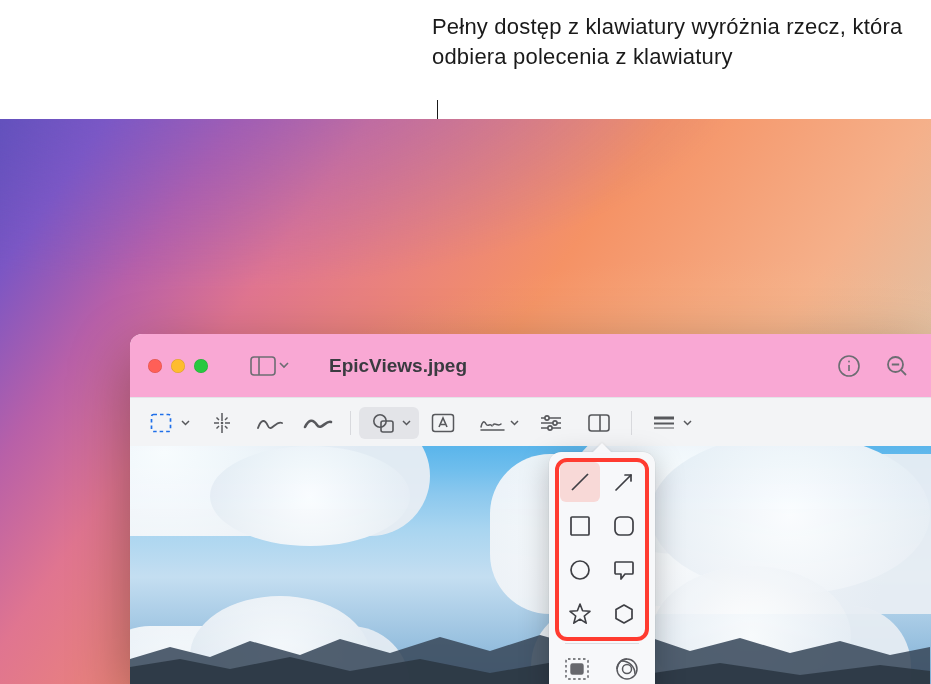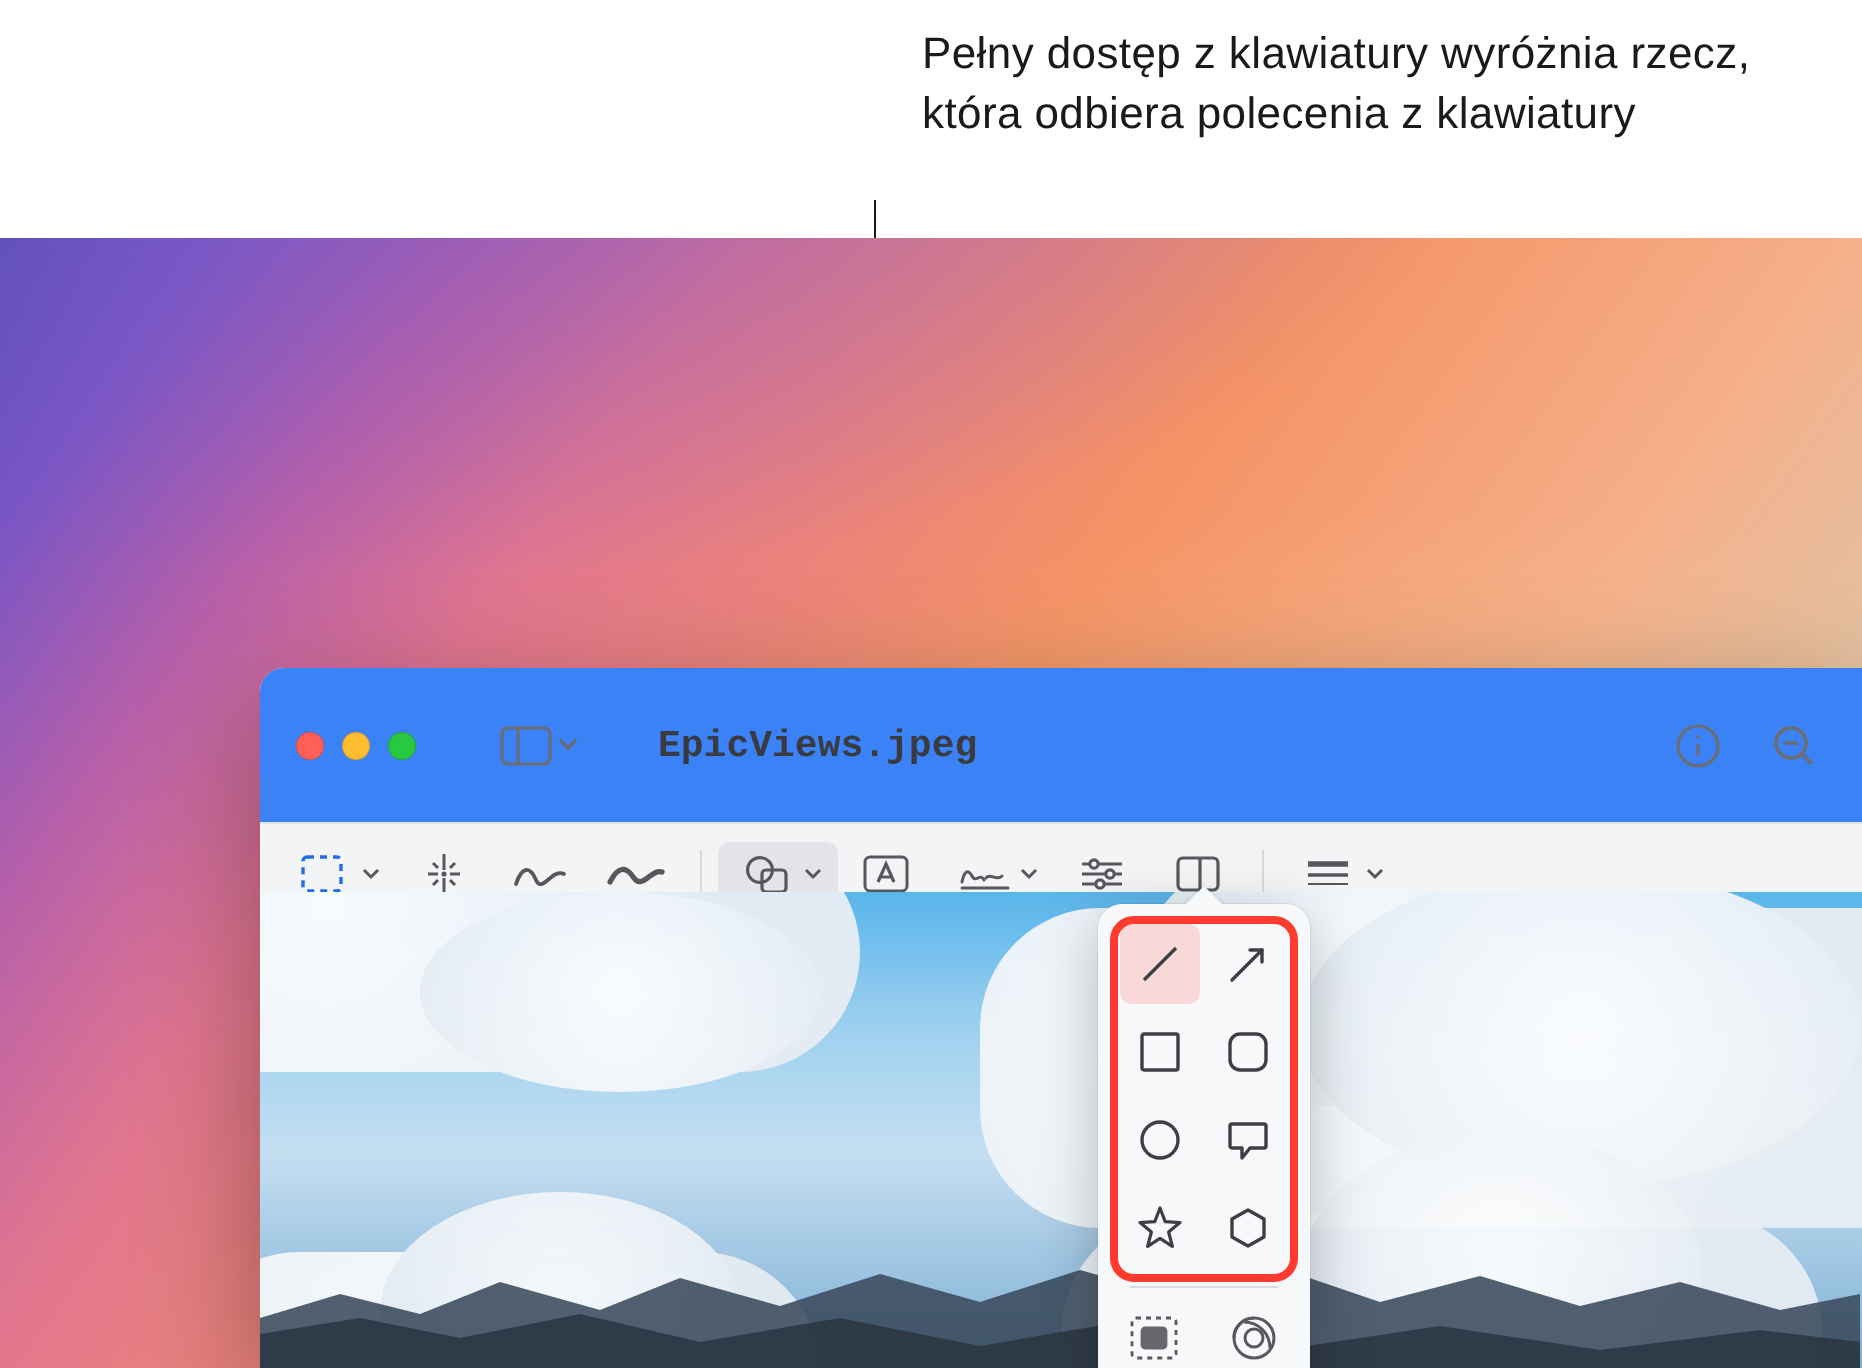--- a/index.html
+++ b/index.html
@@ -7,21 +7,21 @@
       font-family: -apple-system, BlinkMacSystemFont, "Segoe UI", Helvetica, Arial, sans-serif;
       width: 931px;
       height: 684px;
       overflow: hidden;
       position: relative;
       background: #fff;
     }
     .callout-text {
       position: absolute;
       top: 12px;
-      left: 461px;
+      left: 432px;
       font-size: 22px;
       line-height: 1.35;
       color: #1a1a1a;
       letter-spacing: 0.2px;
     }
     .callout-line {
       position: absolute;
       left: 437px;
       top: 100px;
       width: 1px;
@@ -60,28 +60,27 @@
       top: 215px;
       left: 130px;
       right: 0;
       bottom: 0;
       background: #f3f4f6;
       border-radius: 12px 0 0 0;
       box-shadow: 0 20px 60px rgba(0,0,0,0.35);
       overflow: hidden;
     }
     .titlebar {
-      height: 78px;
+      height: 64px;
       display: flex;
       align-items: center;
       padding: 0 18px;
       gap: 14px;
-      background: #3b82f6;
+      background: #f9a8d4;
       border-bottom: 1px solid #e3e4e8;
-      font-family: Liberation Mono, monospace;
     }
     .traffic-lights {
       display: flex;
       gap: 9px;
       align-items: center;
     }
     .tl {
       width: 14px;
       height: 14px;
       border-radius: 50%;

